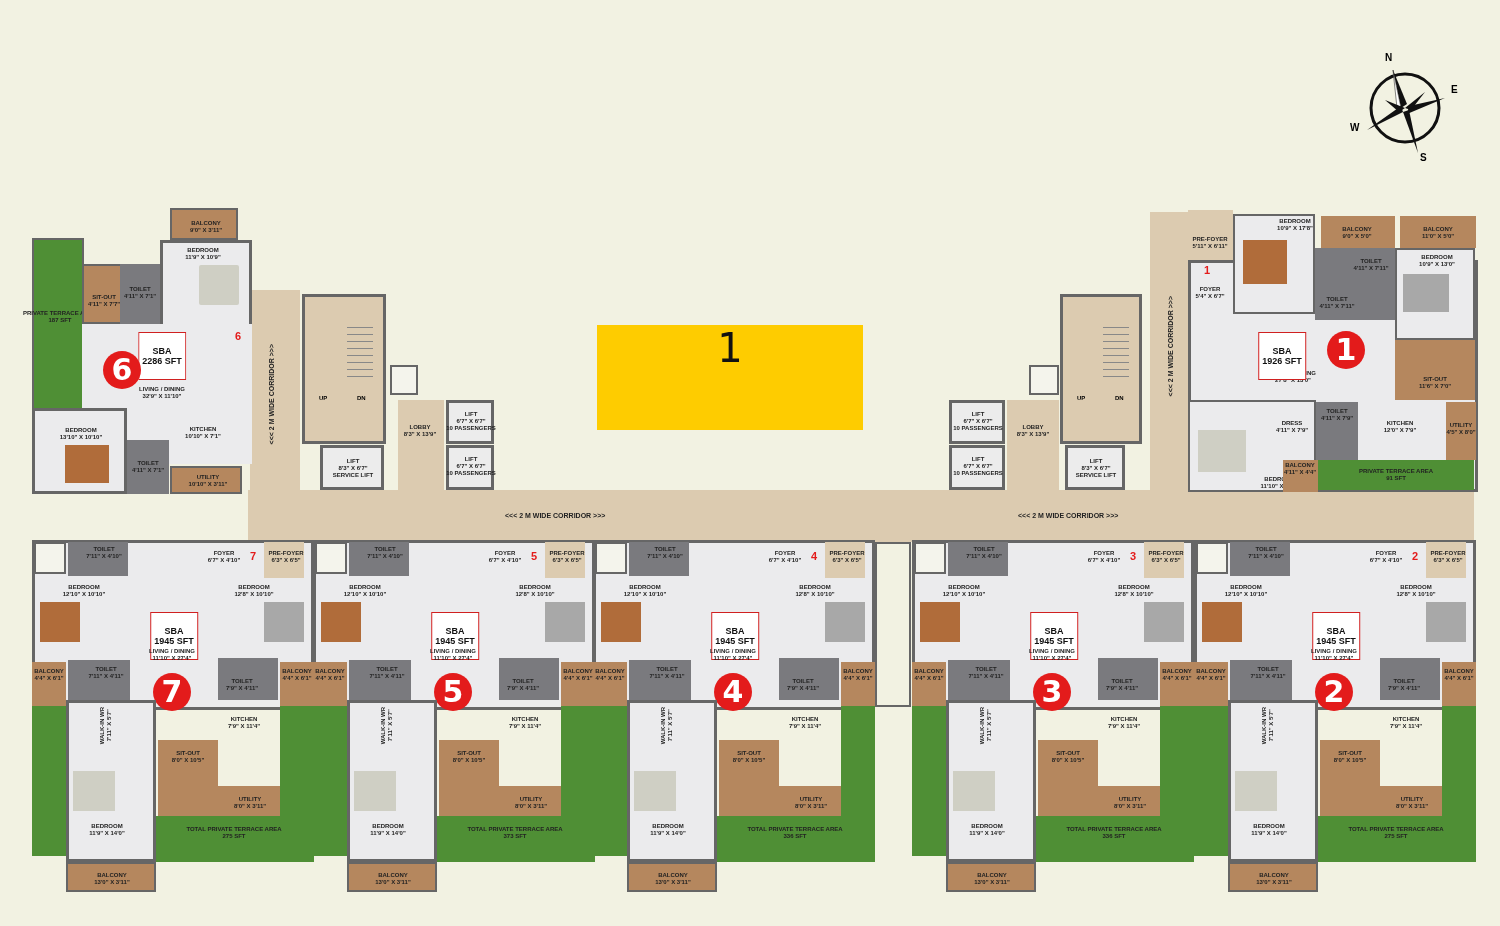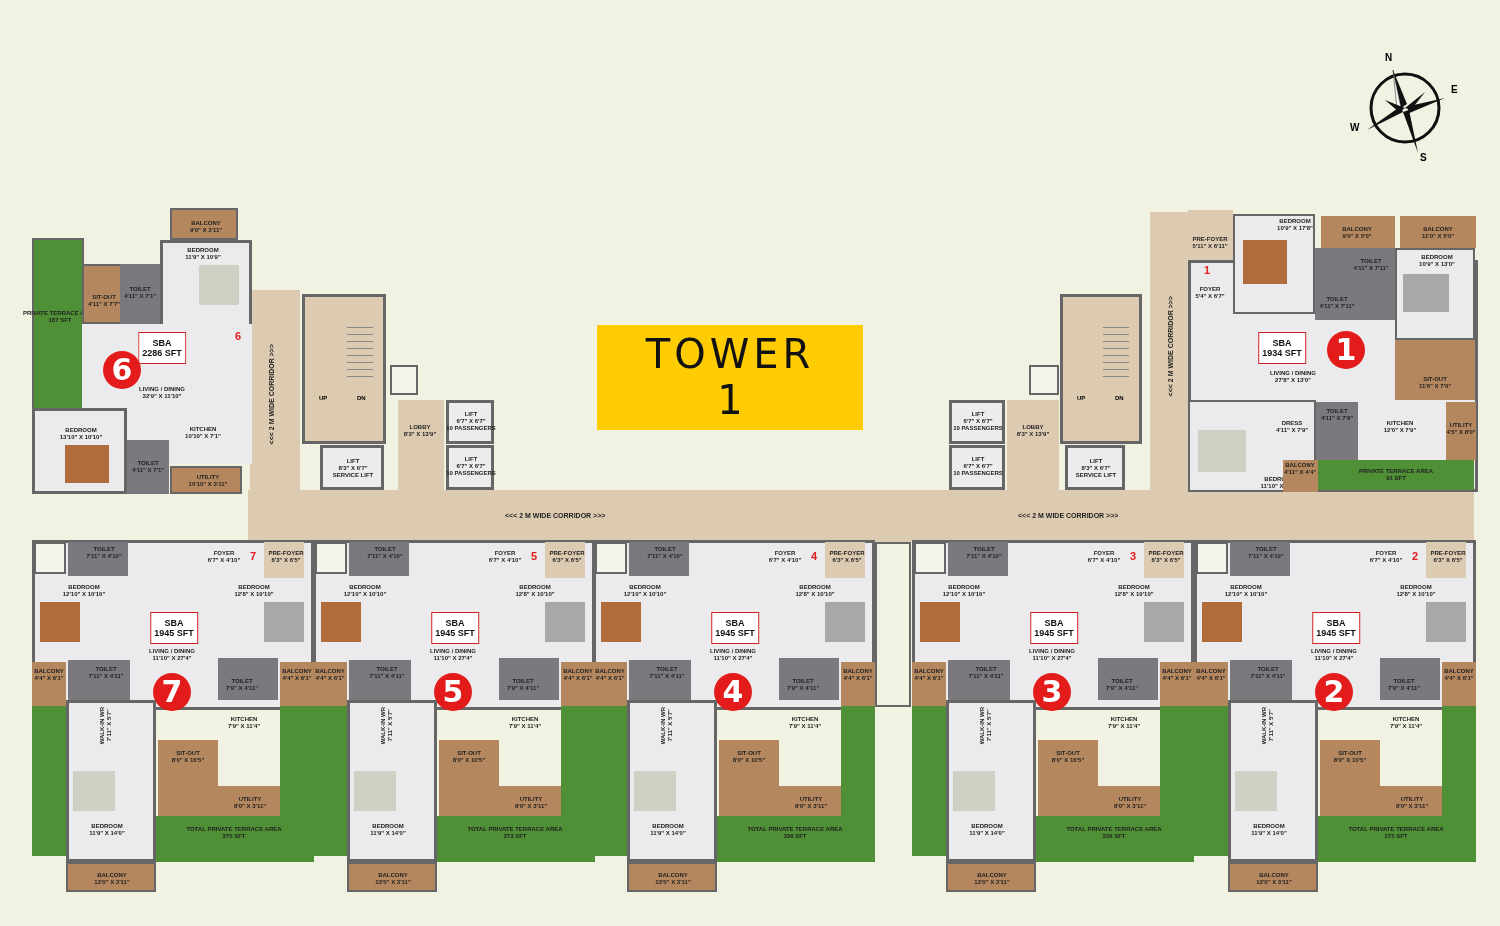--- a/index.html
+++ b/index.html
@@ -6,21 +6,21 @@
   body{width:1500px;height:926px;background:#f2f2e2;position:relative;overflow:hidden;font-family:"Liberation Sans",sans-serif;}
   .abs{position:absolute;}
   .corridor{background:#dccbb0;}
   .room{position:absolute;box-sizing:border-box;}
   .floor{background:#ebebed;}
   .wood{background:#b5875e;}
   .grass{background:#4f8f35;}
   .toilet{background:#7a7a7e;}
   .lbl{position:absolute;font-size:6px;font-weight:bold;color:#222;text-align:center;line-height:7px;white-space:nowrap;transform:translateX(-50%);}
   .lbl span{display:block;}
-  .sba{position:absolute;border:1.5px solid #d02020;background:#fff;color:#111;font-weight:bold;font-size:9px;line-height:10px;text-align:center;padding:5px 3px;transform:translateX(-50%);}
+  .sba{position:absolute;border:1.5px solid #d02020;background:#fff;color:#111;font-weight:bold;font-size:9px;line-height:10px;text-align:center;padding:13px 3px;transform:translateX(-50%);}
   .badge{position:absolute;width:38px;height:38px;border-radius:50%;background:#e31b1b;color:#fff;font-weight:bold;font-size:30px;line-height:38px;text-align:center;transform:translate(-50%,-50%);font-family:"DejaVu Sans",sans-serif;}
   .small-num{position:absolute;color:#e31b1b;font-weight:bold;font-size:11px;}
   .tower{position:absolute;left:597px;top:325px;width:266px;height:105px;background:#fecc00;text-align:center;color:#111;}
   .tower .t1{font-size:40px;letter-spacing:4px;font-family:"DejaVu Sans",sans-serif;margin-top:6px;line-height:46px;}
   .tower .t2{font-size:40px;font-family:"DejaVu Sans",sans-serif;line-height:46px;}
   .corr-lbl{position:absolute;font-size:7px;font-weight:bold;color:#222;white-space:nowrap;}
   .vert{writing-mode:vertical-rl;transform:rotate(180deg);}
   .unit{position:absolute;}
   .lift{background:#ececec;border:3px solid #666;box-sizing:border-box;}
   .shaft{background:#f4f4ec;border:2px solid #666;box-sizing:border-box;}
@@ -39,21 +39,20 @@
     <polygon points="40,52 60,60 54,64" fill="#111"></polygon>
     <polygon points="80,44 60,60 66,62" fill="#111"></polygon>
   </svg>
   <span class="abs" style="left:40px;top:4px;font-size:10px;font-weight:bold;">N</span>
   <span class="abs" style="left:106px;top:36px;font-size:10px;font-weight:bold;">E</span>
   <span class="abs" style="left:75px;top:104px;font-size:10px;font-weight:bold;">S</span>
   <span class="abs" style="left:5px;top:74px;font-size:10px;font-weight:bold;">W</span>
 </div>
 
 <div class="tower">
-  <div class="t1">TOWER</div>
   <div class="t2">1</div>
 </div>
 
 <div class="abs corridor" style="left:248px;top:490px;width:1226px;height:52px;"></div>
 <div class="abs corridor" style="left:250px;top:290px;width:50px;height:210px;"></div>
 <div class="abs corridor" style="left:1150px;top:212px;width:40px;height:290px;"></div>
 <div class="corr-lbl" style="left:505px;top:512px;">&lt;&lt;&lt; 2 M WIDE CORRIDOR &gt;&gt;&gt;</div>
 <div class="corr-lbl" style="left:1018px;top:512px;">&lt;&lt;&lt; 2 M WIDE CORRIDOR &gt;&gt;&gt;</div>
 <div class="corr-lbl vert" style="left:268px;top:344px;">&lt;&lt;&lt; 2 M WIDE CORRIDOR &gt;&gt;&gt;</div>
 <div class="corr-lbl vert" style="left:1167px;top:296px;">&lt;&lt;&lt; 2 M WIDE CORRIDOR &gt;&gt;&gt;</div>
@@ -249,21 +248,21 @@
         <span>10'9" X 13'0"</span>
       </div>
     <div class="abs" style="left:6px;top:24px;width:46px;height:38px;background:#a8a8a8;"></div>
   </div>
   <div class="lbl" style="left:105px;top:160px;">
       <span>LIVING / DINING</span>
       <span>27'8" X 13'0"</span>
     </div>
   <div class="sba" style="left:94px;top:122px;">
       <span style="display:block">SBA</span>
-      <span style="display:block">1934 SFT</span>
+      <span style="display:block">1926 SFT</span>
     </div>
   <div class="badge" style="left:158px;top:140px;">1</div>
   <div class="room wood" style="left:207px;top:130px;width:80px;height:60px;">
     <div class="lbl" style="left:40px;top:36px;">
         <span>SIT-OUT</span>
         <span>11'6" X 7'0"</span>
       </div>
   </div>
   <div class="room floor" style="left:0;top:190px;width:128px;height:92px;border:2px solid #666;">
     <div class="lbl" style="left:90px;top:74px;">

